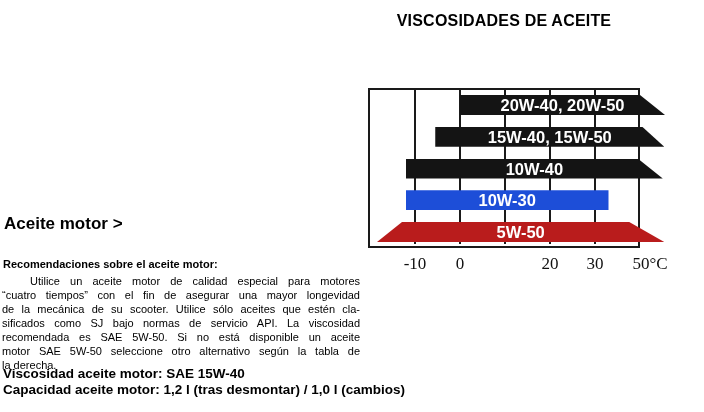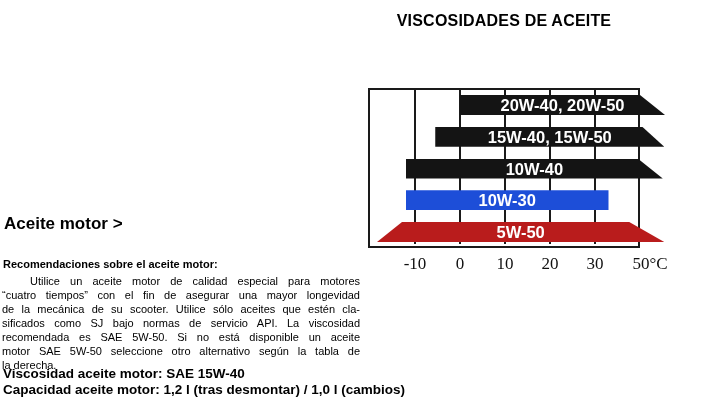--- a/index.html
+++ b/index.html
@@ -138,21 +138,20 @@
 </head>
 <body>
 
 <div class="chart-title">VISCOSIDADES DE ACEITE</div>
 
 <div class="chart-wrap" id="chart">
   <div class="chart-frame"></div>
   <div class="axis-row" id="axis-row">
       <span class="tick-label" style="left: -3px;">-10</span>
       <span class="tick-label" style="left: 42px;">0</span>
-      <span class="tick-label" style="left: 87px;">10</span>
       <span class="tick-label" style="left: 132px;">20</span>
       <span class="tick-label" style="left: 177px;">30</span>
       <span class="tick-label" style="left: 232px;">50°C</span>
     </div>
 <div class="gridline" style="left: 46.25px;"></div>
     <div class="gridline" style="left: 91.25px;"></div>
     <div class="gridline" style="left: 136.25px;"></div>
     <div class="gridline" style="left: 181.25px;"></div>
     <div class="gridline" style="left: 226.25px;"></div>
     <div class="bar" style="left: 92px; top: 7px; width: 205px; background: rgb(20, 20, 20); clip-path: polygon(0px 0px, 180px 0px, 205px 100%, 0px 100%);">

